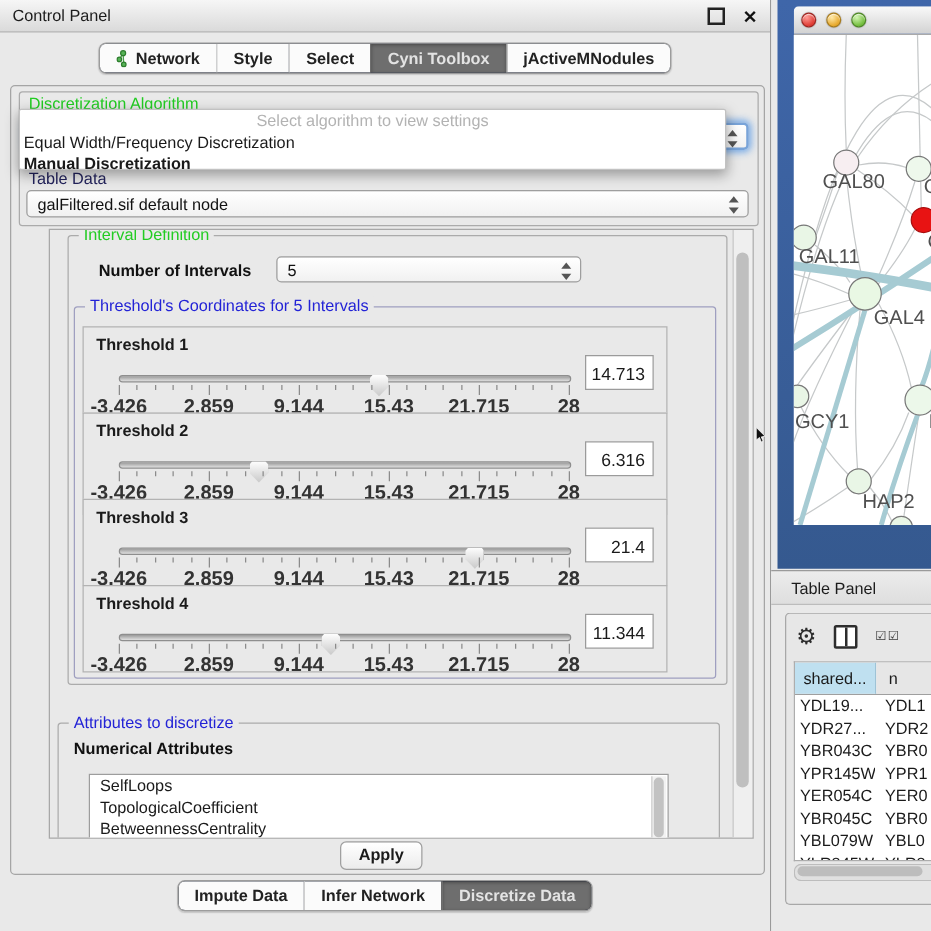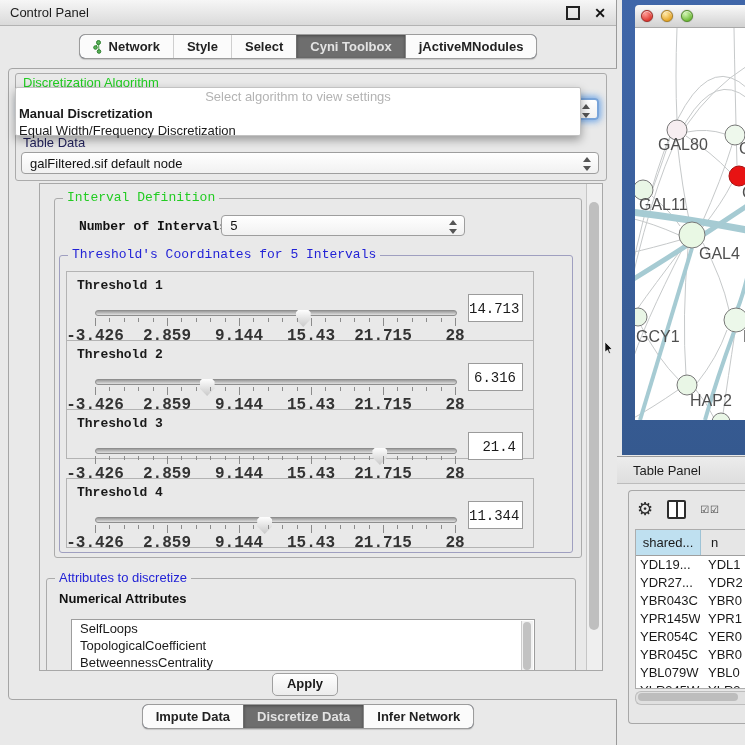--- a/index.html
+++ b/index.html
@@ -16,21 +16,21 @@
   
   .tabbar{display:flex;justify-content:center;margin-top:8px;}
   .tabset{display:flex;border:1px solid #9c9c9c;border-radius:6px;overflow:hidden;background:#0f172a;
           box-shadow:0 1px 1px rgba(0,0,0,.15);}
   .tab{padding:0 13px;height:23px;line-height:23px;font-weight:bold;font-size:13px;color:#222;
        border-left:1px solid #cfcfcf;cursor:pointer;display:flex;align-items:center;gap:5px;background:#fbfbfb;}
   .tab:first-child{border-left:none;}
   .tab.selected{background:#6e6e6e;color:#e3e3e3;border-left-color:#6e6e6e;box-shadow:inset 0 1px 3px rgba(0,0,0,.35);}
   .tab.selected + .tab{border-left-color:#8a8a8a;}
   
-  .cp-outer{position:absolute;left:8px;top:68px;width:602px;height:630px;border:1px solid #a5a5a5;border-radius:4px;background:#e9e9e9;padding-left:32px;}
+  .cp-outer{position:absolute;left:8px;top:68px;width:602px;height:630px;border:1px solid #a5a5a5;border-radius:4px;background:#e9e9e9;}
   .green-label{color:#22cc22;font-size:13px;}
   .navy-label{color:#23235c;font-size:13px;}
   .combo{position:absolute;height:22px;background:linear-gradient(#ffffff,#f1f1f1);border:1px solid #9e9e9e;border-radius:4px;
          line-height:21px;padding:0 22px 0 8px;font-size:13px;color:#111;cursor:pointer;box-sizing:border-box;}
   .combo .stepper{position:absolute;right:5px;top:3px;width:10px;height:16px;}
   .combo .stepper i{position:absolute;left:0;width:0;height:0;border-left:4px solid transparent;border-right:4px solid transparent;}
   .combo .stepper i.up{top:1px;border-bottom:5px solid #555;}
   .combo .stepper i.dn{bottom:1px;border-top:5px solid #555;}
   .combo.focused{border:2px solid #79a4d9;box-shadow:0 0 6px 2px rgba(100,160,230,.85);}
   
@@ -150,36 +150,36 @@
     <span class="green-label" style="position:absolute;left:14px;top:6px;">Discretization Algorithm</span>
     <div class="combo focused" style="left:12px;top:29px;width:578px;z-index:1;">
       <span class="stepper">
           <i class="up"></i>
           <i class="dn"></i>
         </span>
     </div>
 
     <div class="algo-popup">
       <div class="popup-item placeholder">Select algorithm to view settings</div>
+      <div class="popup-item">Equal Width/Frequency Discretization</div>
       <div class="popup-item bold">Manual Discretization</div>
-      <div class="popup-item">Equal Width/Frequency Discretization</div>
     </div>
 
     <span class="navy-label" style="position:absolute;left:14px;top:66px;">Table Data</span>
     <div class="combo" style="left:12px;top:83px;width:578px;">
       <span>galFiltered.sif default node</span>
       <span class="stepper">
           <i class="up"></i>
           <i class="dn"></i>
         </span>
     </div>
     <div style="position:absolute;left:6px;top:4px;width:590px;height:106px;border:1px solid #ababab;border-radius:3px;"></div>
 
     <div class="scroll-panel">
-      <div class="gbox" style="left:14px;top:14px;width:526px;height:358px;font-family:Liberation Mono, monospace;">
+      <div class="gbox" style="left:14px;top:4px;width:526px;height:358px;">
         <span class="legend green">Interval Definition</span>
         <span class="bold-label" style="position:absolute;left:24px;top:20px;">Number of Intervals</span>
         <div class="combo" style="left:166px;top:16px;width:244px;height:21px;">
           <span>5</span>
           <span class="stepper">
               <i class="up"></i>
               <i class="dn"></i>
             </span>
         </div>
 
@@ -269,21 +269,21 @@
                     <span style="left:0%">-3.426</span>
                     <span style="left:20%">2.859</span>
                     <span style="left:40%">9.144</span>
                     <span style="left:60%">15.43</span>
                     <span style="left:80%">21.715</span>
                     <span style="left:100%">28</span>
                   </div>
      </div>
      <div class="thr-value">6.316</div>
               </div>
-              <div class="thr-block" style="top: 153px; height: 50px;">
+              <div class="thr-block" style="top: 153px; height: 70px;">
                 <div class="thr-title">Threshold 3</div>
      <div class="slider">
        <div class="track">
          <div class="thumb" style="left:79%"></div>
        </div>
        <div class="ticks">
                     <span class="tick major" style="left:0%"></span>
                     <span class="tick" style="left:4%"></span>
                     <span class="tick" style="left:8%"></span>
                     <span class="tick" style="left:12%"></span>
@@ -389,25 +389,25 @@
     </div>
 
     <div class="apply-btn">Apply</div>
   </div>
 
   <div class="bottom-tabbar">
     <div class="tabset">
       <div class="tab">
           <span>Impute Data</span>
         </div>
+      <div class="tab">
+          <span>Infer Network</span>
+        </div>
       <div class="tab selected">
           <span>Discretize Data</span>
-        </div>
-      <div class="tab">
-          <span>Infer Network</span>
         </div>
     </div>
   </div>
 </div>
 
 <div class="right-side">
   <div class="net-window">
     <div class="mac-titlebar">
       <span class="light red"></span>
       <span class="light yellow"></span>

